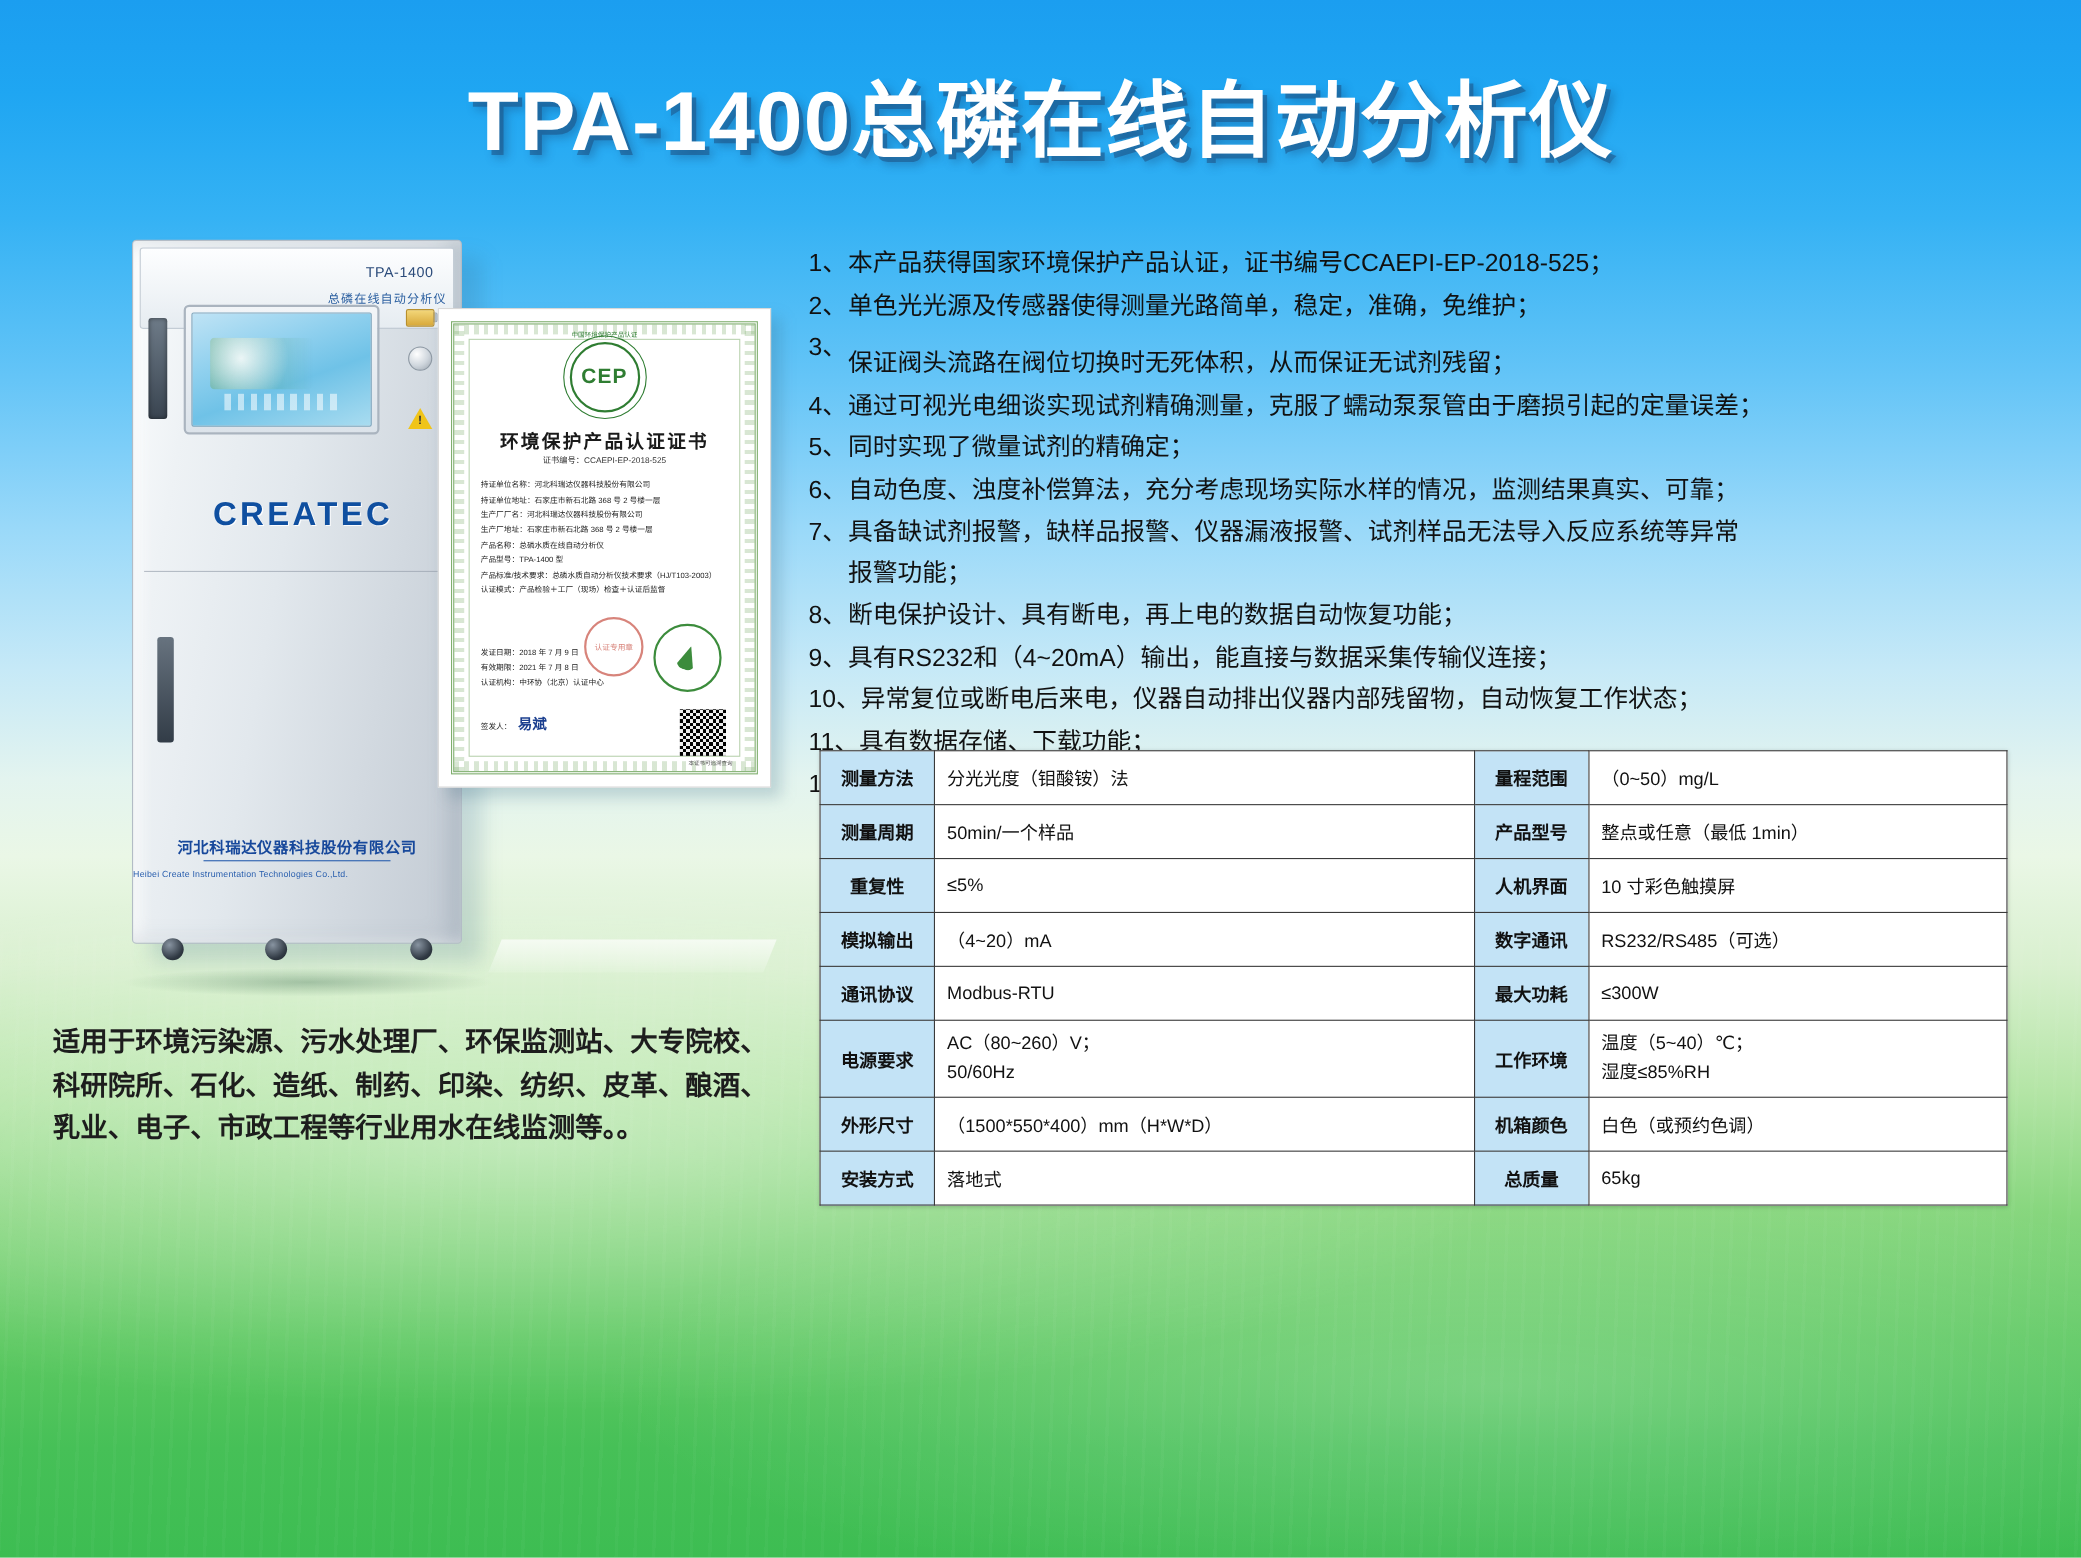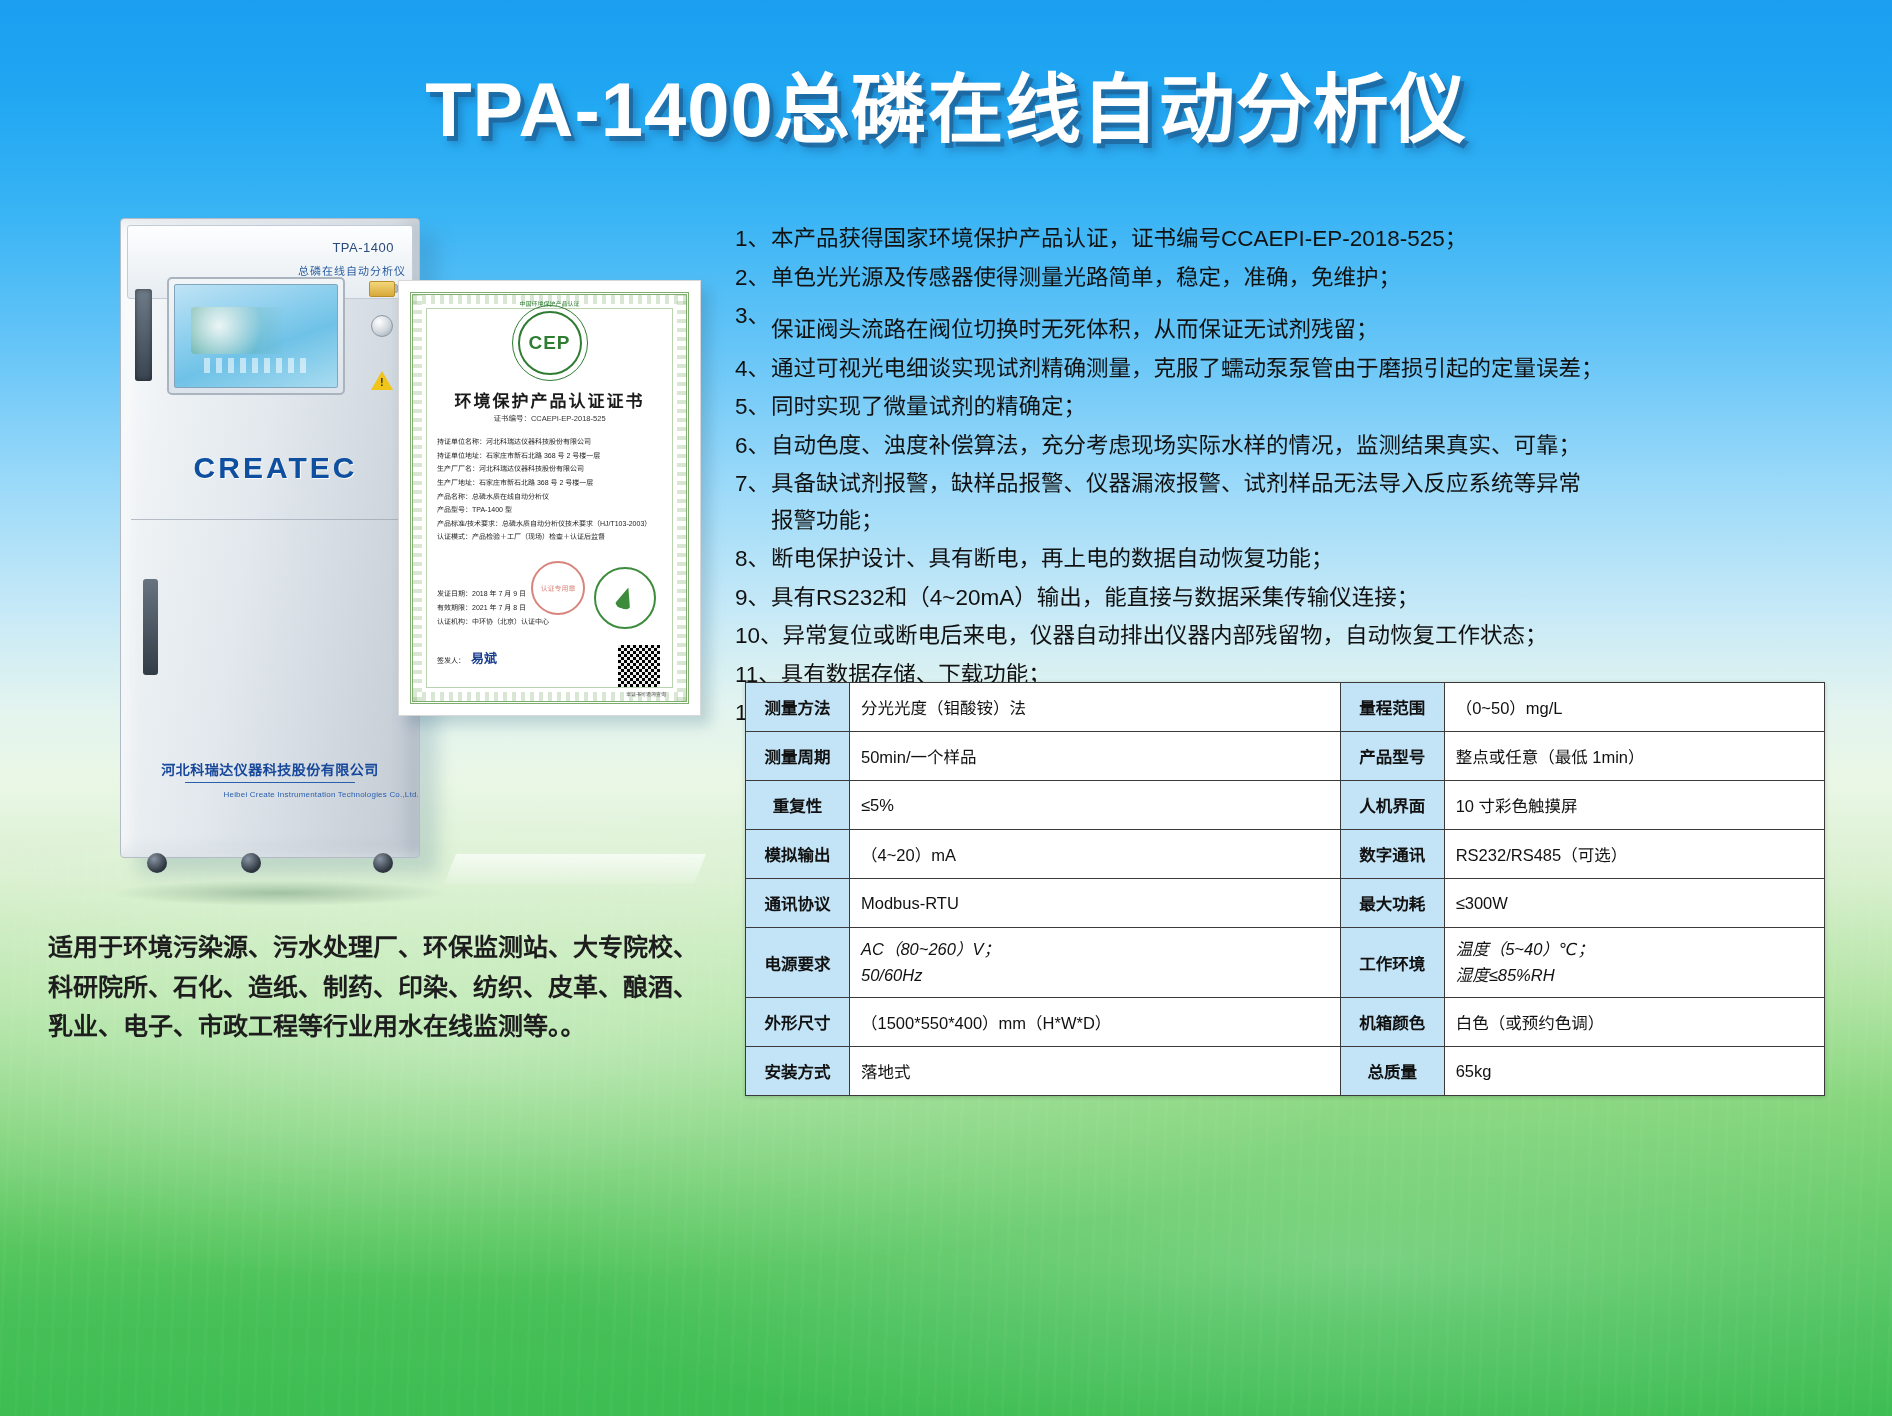--- a/index.html
+++ b/index.html
@@ -109,21 +109,21 @@
     padding-left:11px;
   }
   .door-line { position:absolute; left:10px; right:10px; top:300px; height:1px; background:rgba(150,160,172,.65); }
   .door-handle { position:absolute; left:22px; top:360px; width:15px; height:96px;
         background:linear-gradient(180deg,#67737f,#323c47); border-radius:3px; }
   .cab-logo-cn {
     position:absolute; left:0; width:100%; bottom:78px; text-align:center;
     font-size:14px; font-weight:bold; color:#17489b; letter-spacing:.5px;
   }
   .cab-logo-en {
-    position:absolute; left:0; width:100%; bottom:58px; text-align:right;
+    position:absolute; left:0; width:100%; bottom:58px; text-align:left;
     font-size:8px; color:#2a5fae; letter-spacing:.2px;
   }
   .cab-logo-rule { position:absolute; left:64px; right:64px; bottom:74px; height:1px; background:#2a5fae; }
   .caster { position:absolute; bottom:-16px; width:20px; height:20px; border-radius:50%;
         background:radial-gradient(circle at 35% 30%,#7d8996,#2d3views 60%,#1f262d);
         background:radial-gradient(circle at 35% 30%,#8894a1,#303943 65%,#1d242b); }
   .c1{left:26px;} .c2{left:120px;} .c3{right:26px;}
   .floor-shadow{ position:absolute; left:-10px; bottom:-28px; width:340px; height:26px;
         background:radial-gradient(ellipse at 50% 50%, rgba(35,85,60,.30), rgba(35,85,60,0) 70%); }
 
@@ -198,21 +198,21 @@
     position:absolute; left:745px; top:682px; width:1080px;
     border-collapse:collapse; background:#ffffff;
     box-shadow:0 1px 4px rgba(0,0,0,.18);
   }
   .spec-table td { border:1px solid #3a3a3a; font-size:16.5px; color:#111; padding:9px 11px; }
   .spec-table td.k {
     background:#c3e3f6; text-align:center; font-weight:bold; white-space:nowrap; width:104px;
   }
   .spec-table td.v { background:#ffffff; }
   .spec-table tr { height:49px; }
-  .spec-table td.v2 { line-height:1.55;font-style:italic; }
+  .spec-table td.v2 { line-height:1.55; }
 
   
   .paper-edge{ position:absolute; left:330px; bottom:-6px; width:250px; height:30px;
      background:linear-gradient(180deg,rgba(255,255,255,.85),rgba(255,255,255,.15)); transform:skewX(-22deg); opacity:.8;}
 </style>
 </head>
 <body>
 
 <div class="sheen"></div>
 <div class="ripple"></div>

